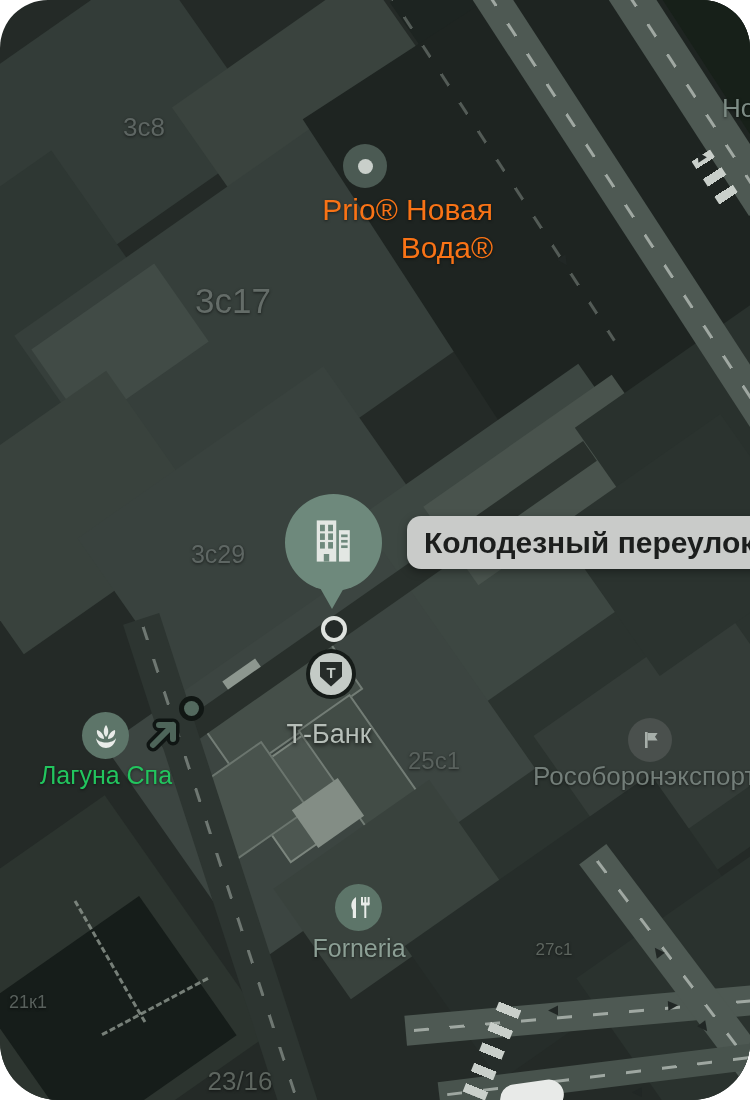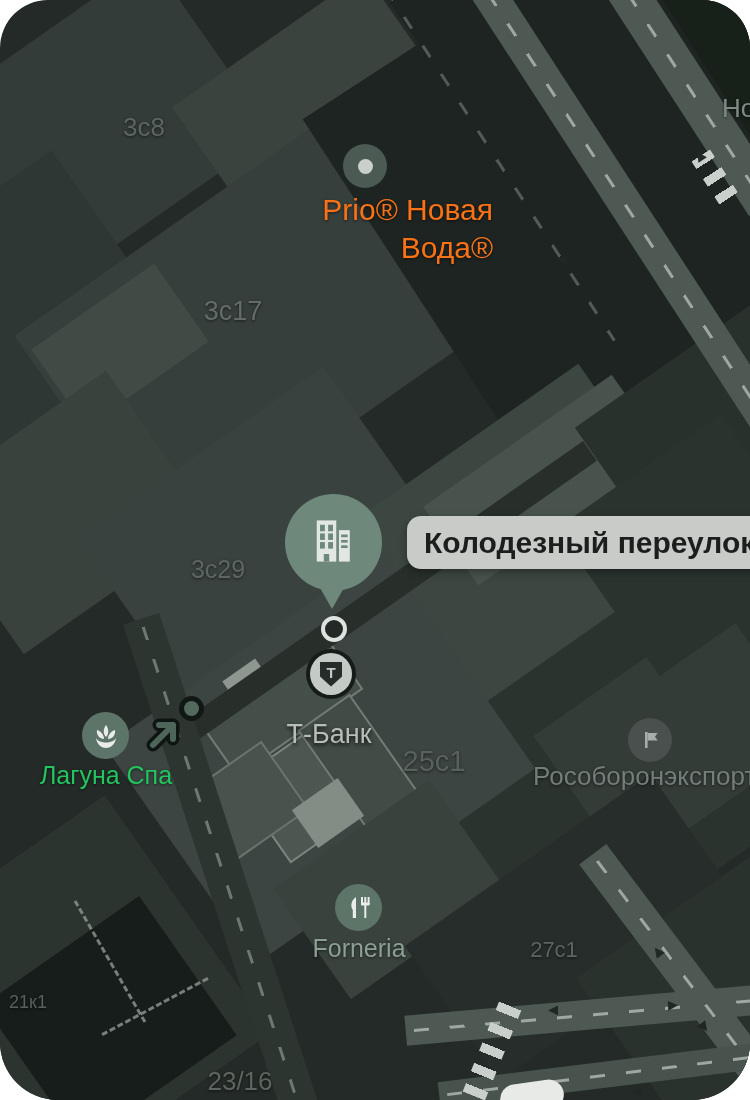--- a/index.html
+++ b/index.html
@@ -55,24 +55,24 @@
     background:repeating-linear-gradient(0deg,#c9cfca 0 9px,transparent 9px 22px);}
   .p1{left:40px;top:960px;width:140px;height:0;border-top:3px dashed #8f9890;transform:rotate(60deg);opacity:.8;}
   .p2{left:95px;top:1005px;width:120px;height:0;border-top:3px dashed #8f9890;transform:rotate(-28deg);opacity:.8;}
   .arw{position:absolute;font-size:13px;color:#20262 3;color:#212想725;color:#212725;z-index:2;line-height:1;}
   .badge{left:500px;top:1082px;width:64px;height:30px;background:#e8eae8;border-radius:15px;
     transform:rotate(-8deg);z-index:3;}
   
   .lbl{position:absolute;z-index:4;white-space:nowrap;color:#646c68;
     text-shadow:0 1px 3px rgba(0,0,0,.55);transform:translate(-50%,-50%);}
   .l-3c8{left:100px;top:127px;font-size:26px;color:#5d6562;margin-left:44px;}
-  .l-3c17{left:233px;top:311px;font-size:27px;text-align:right;}
-  .l-3c29{left:218px;top:569px;font-size:25px;color:#5e6663;}
-  .l-25c1{left:434px;top:761px;font-size:29px;color:#59615d;}
-  .l-27c1{left:554px;top:950px;font-size:22px;color:#5d655f;}
+  .l-3c17{left:233px;top:301px;font-size:35px;text-align:right;}
+  .l-3c29{left:218px;top:554px;font-size:25px;color:#5e6663;}
+  .l-25c1{left:434px;top:761px;font-size:24px;color:#59615d;}
+  .l-27c1{left:554px;top:950px;font-size:17px;color:#5d655f;}
   .l-21k1{left:28px;top:1002px;font-size:18px;color:#58605c;}
   .l-2316{left:240px;top:1081px;font-size:26px;color:#5d655f;}
   .l-no{left:722px;top:93px;font-size:26px;color:#7d8c85;transform:none;}
   .l-prio{left:368px;top:228px;font-size:30px;color:#f97316;white-space:normal;width:250px;
     text-align:right;line-height:1.25;}
   .l-tbank{left:329px;top:714px;font-size:27px;color:#b6beb8;text-shadow:0 2px 4px rgba(0,0,0,.8);margin-top:20px;}
   .l-laguna{left:106px;top:775px;font-size:25px;color:#22c55e;}
   .l-forneria{left:359px;top:948px;font-size:25px;color:#8c9f95;}
   .l-rosob{left:533px;top:761px;font-size:26px;color:#737e79;transform:none;}
   

